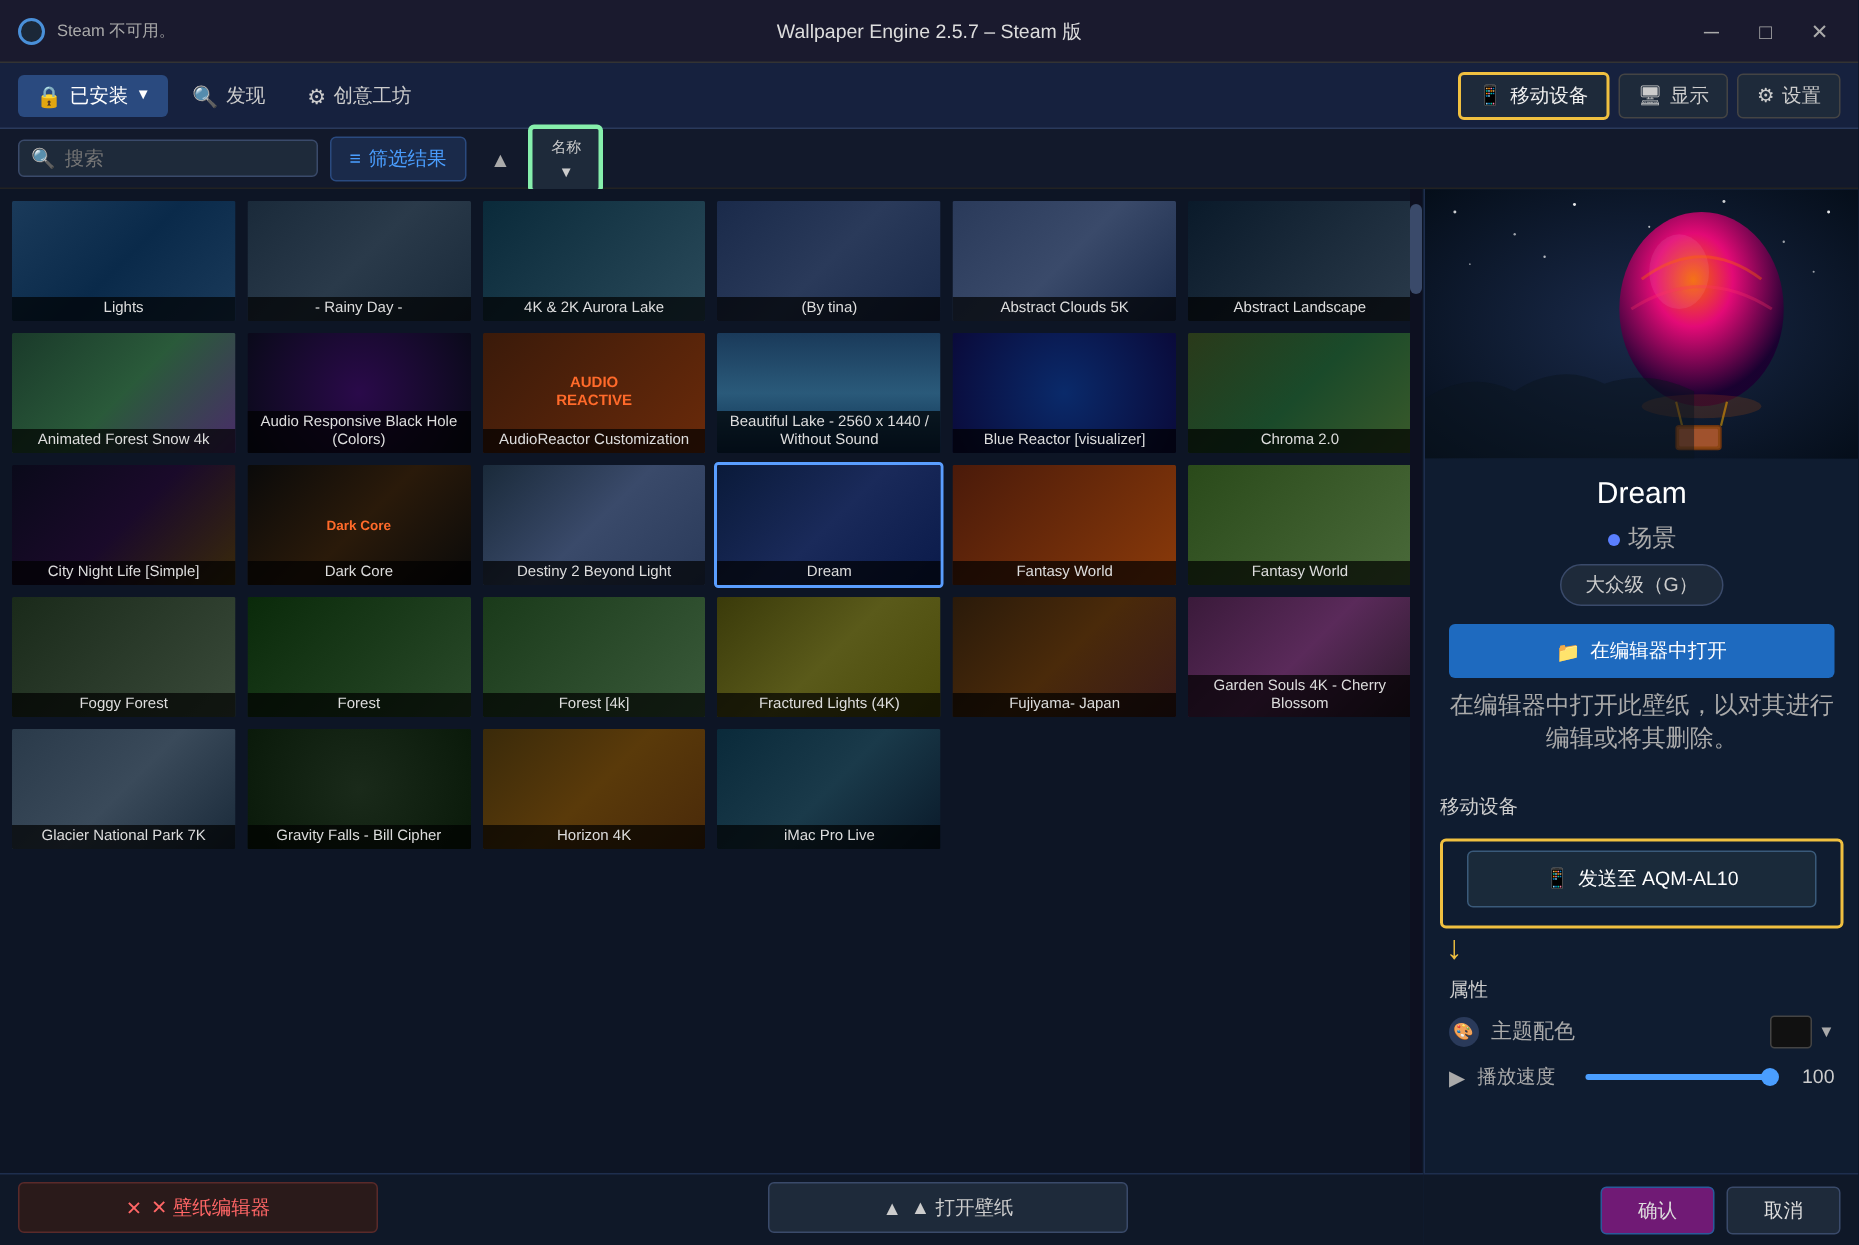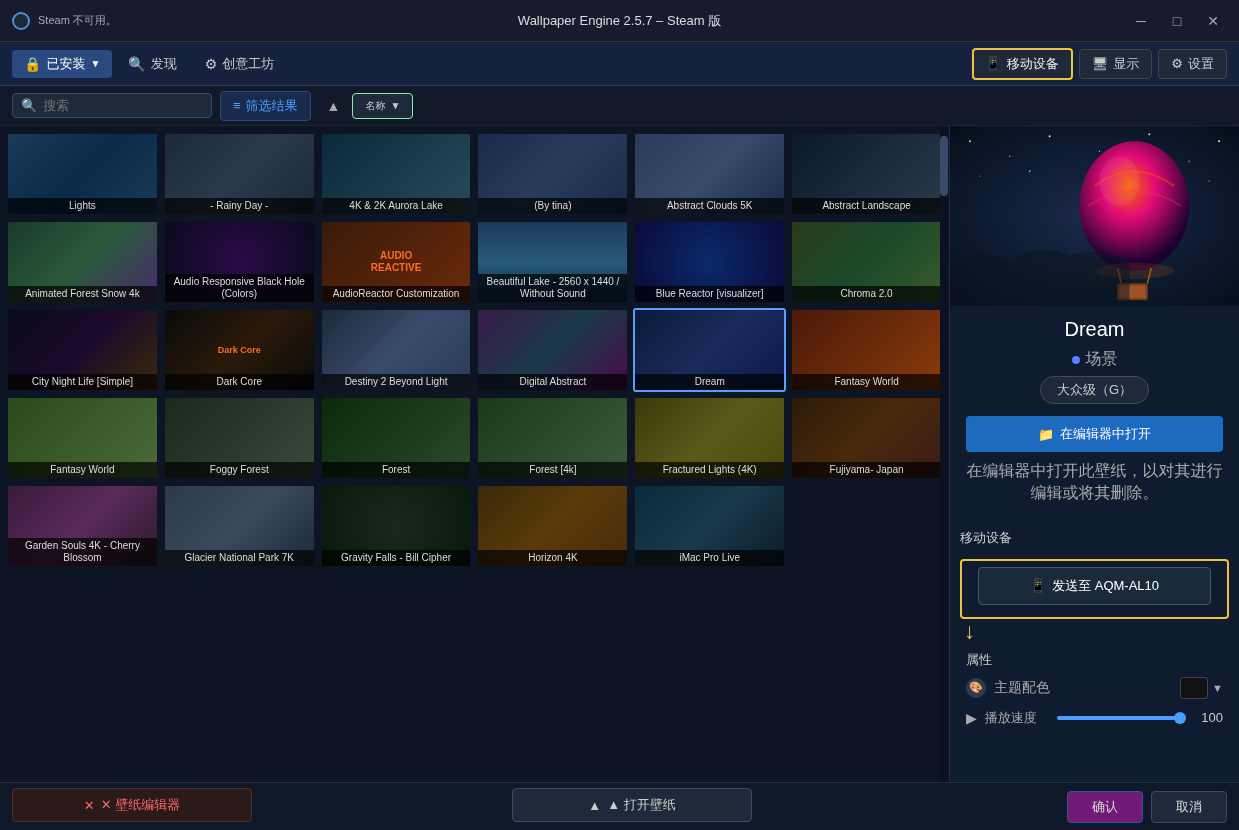--- a/index.html
+++ b/index.html
@@ -160,23 +160,24 @@
     }
     .sort-dropdown {
       display: flex;
       align-items: center;
       gap: 5px;
       padding: 5px 12px;
       border-radius: 4px;
       font-size: 13px;
       cursor: pointer;
       color: #ccc;
-      border: 1px solid #86efac;
+      border: 3px solid #86efac;
       background: #1e2a3a;
       margin-left: auto;
+      flex-direction: column;
     }
     .sort-dropdown span { font-size: 10px; }
 
     
     .main-container {
       display: flex;
       height: calc(830px - 42px - 44px - 40px);
     }
 
     
@@ -720,24 +721,20 @@
             <div style="width:100%;height:100%;display:flex;align-items:center;justify-content:center;background:linear-gradient(135deg,#0a0a0a,#2a1a0a,#0a0a0a);">
               <span style="font-size:9px;color:#ff6a2a;text-align:center;font-weight:bold;">Dark Core</span>
             </div>
           </div>
           <div class="grid-item-label">Dark Core</div>
         </div>
         <div class="grid-item">
           <div class="grid-item-thumb thumb-destiny"></div>
           <div class="grid-item-label">Destiny 2 Beyond Light</div>
         </div>
-        <div class="grid-item">
-          <div class="grid-item-thumb thumb-digital-abstract"></div>
-          <div class="grid-item-label">Digital Abstract</div>
-        </div>
         <div class="grid-item selected">
           <div class="grid-item-thumb thumb-dream"></div>
           <div class="grid-item-label">Dream</div>
         </div>
         <div class="grid-item">
           <div class="grid-item-thumb thumb-fantasy1"></div>
           <div class="grid-item-label">Fantasy World</div>
         </div>
         <div class="grid-item">
           <div class="grid-item-thumb thumb-fantasy2"></div>

